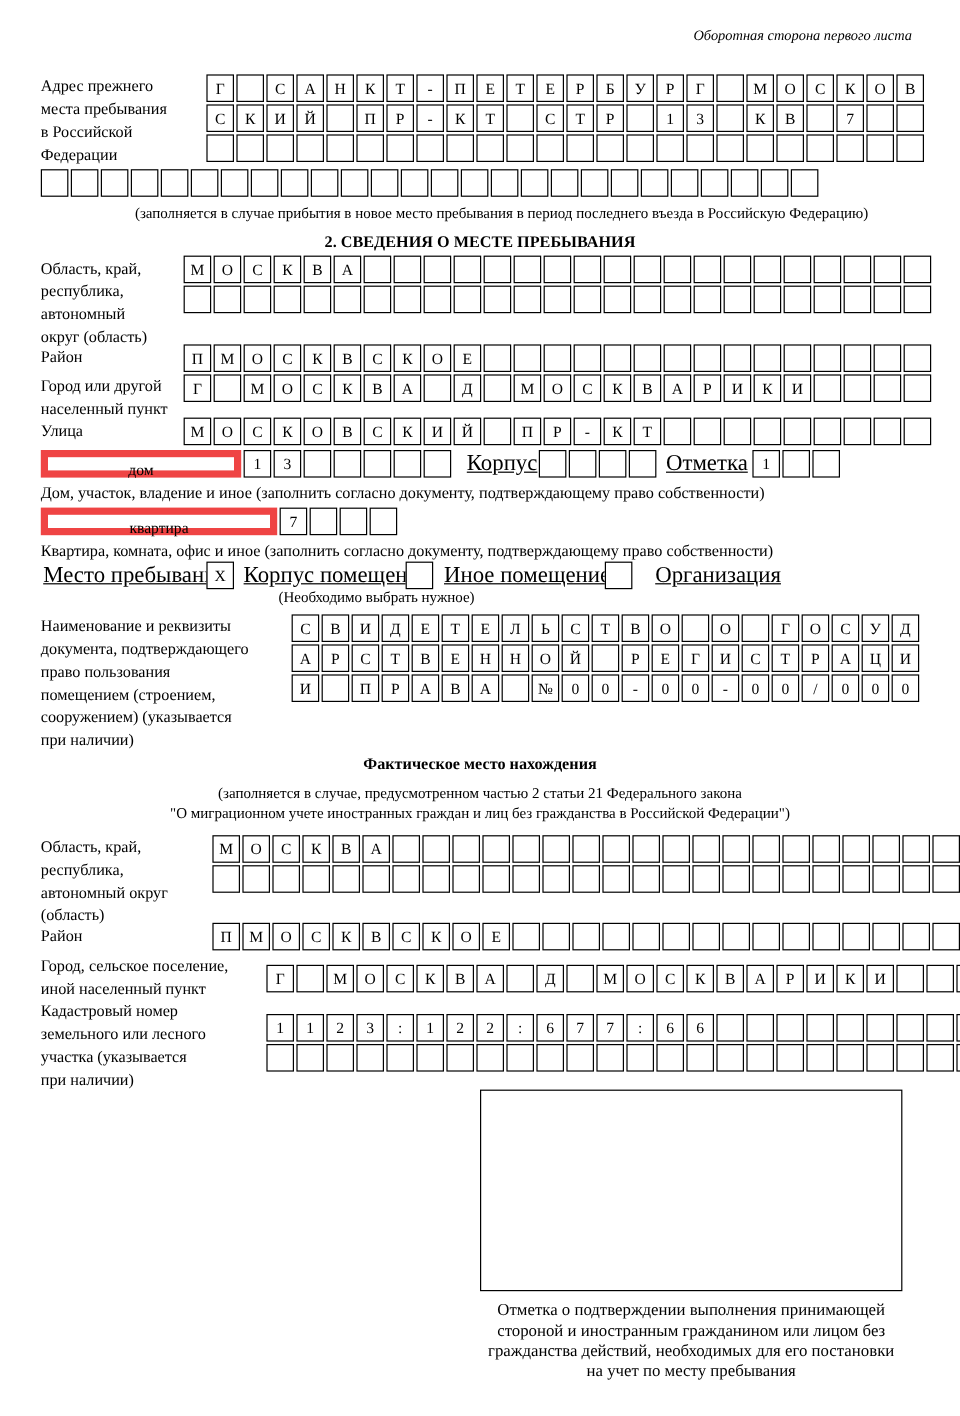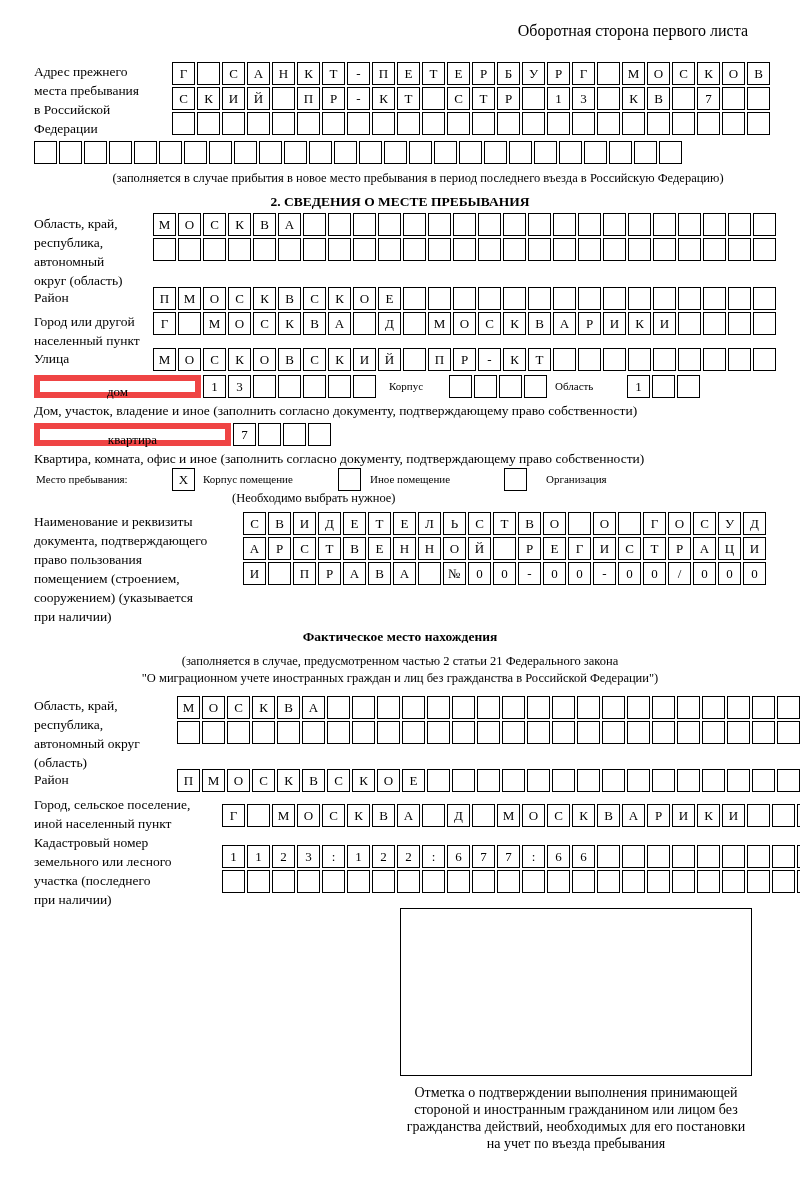--- a/index.html
+++ b/index.html
@@ -16,22 +16,23 @@
     overflow: hidden;
   }
   .page {
     position: relative;
     width: 800px;
     height: 1180px;
   }
   .hdr-right {
     position: absolute;
     top: 22px;
-    right: 52px;
-    font-size: 16px;
+    right: 40px;
+    font-size: 12px;
+    font-style: italic;
   }
   .label {
     position: absolute;
     font-size: 13.5px;
     line-height: 19px;
     white-space: pre-line;
   }
   .center-note {
     position: absolute;
     font-size: 12.5px;
@@ -66,22 +67,23 @@
     position: absolute;
     border: 6px solid #ef4444;
     box-sizing: border-box;
     height: 23px;
     font-size: 13px;
     line-height: 21px;
     text-align: center;
   }
   .inline-label {
     position: absolute;
-    font-size: 11px;
+    font-size: 19px;
     line-height: 23px;
+    text-decoration: underline;
   }
   .bigbox {
     position: absolute;
     border: 1px solid #000;
     box-sizing: border-box;
   }
   .footnote {
     position: absolute;
     font-size: 14px;
     text-align: center;
@@ -368,21 +370,21 @@
       <div class="cell"></div>
       <div class="cell"></div>
     </div>
   <div class="inline-label" style="left:389px; top:375px;">Корпус</div>
   <div class="boxrow" id="s2-korpus" style="left:449px; top:375px;">
       <div class="cell"></div>
       <div class="cell"></div>
       <div class="cell"></div>
       <div class="cell"></div>
     </div>
-  <div class="inline-label" style="left:555px; top:375px;">Область</div>
+  <div class="inline-label" style="left:555px; top:375px;">Отметка</div>
   <div class="boxrow" id="s2-stroenie" style="left:627px; top:375px;">
       <div class="cell">1</div>
       <div class="cell"></div>
       <div class="cell"></div>
     </div>
 
   <div class="label" style="left:34px; top:401px;">Дом, участок, владение и иное (заполнить согласно документу, подтверждающему право собственности)</div>
 
   <div class="wide-field" style="left:34px; top:423px; width:197px;">квартира</div>
   <div class="boxrow" id="s2-flat" style="left:233px; top:423px;">
@@ -594,21 +596,21 @@
       <div class="cell">И</div>
       <div class="cell">К</div>
       <div class="cell">И</div>
       <div class="cell"></div>
       <div class="cell"></div>
       <div class="cell"></div>
     </div>
 
   <div class="label" style="left:34px; top:833px; width:160px;">Кадастровый номер
 земельного или лесного
-участка (последнего
+участка (указывается
 при наличии)</div>
   <div class="boxrow" id="al-cad-0" style="left:222px; top:845px;">
       <div class="cell">1</div>
       <div class="cell">1</div>
       <div class="cell">2</div>
       <div class="cell">3</div>
       <div class="cell">:</div>
       <div class="cell">1</div>
       <div class="cell">2</div>
       <div class="cell">2</div>
@@ -653,15 +655,15 @@
       <div class="cell"></div>
       <div class="cell"></div>
       <div class="cell"></div>
       <div class="cell"></div>
     </div>
 
   <div class="bigbox" style="left:400px; top:908px; width:352px; height:168px;"></div>
   <div class="footnote" style="left:392px; top:1084px; width:368px;">Отметка о подтверждении выполнения принимающей</div>
   <div class="footnote" style="left:392px; top:1101px; width:368px;">стороной и иностранным гражданином или лицом без</div>
   <div class="footnote" style="left:392px; top:1118px; width:368px;">гражданства действий, необходимых для его постановки</div>
-  <div class="footnote" style="left:392px; top:1135px; width:368px;">на учет по въезда пребывания</div>
+  <div class="footnote" style="left:392px; top:1135px; width:368px;">на учет по месту пребывания</div>
 
 </div>
 
 </body></html>

